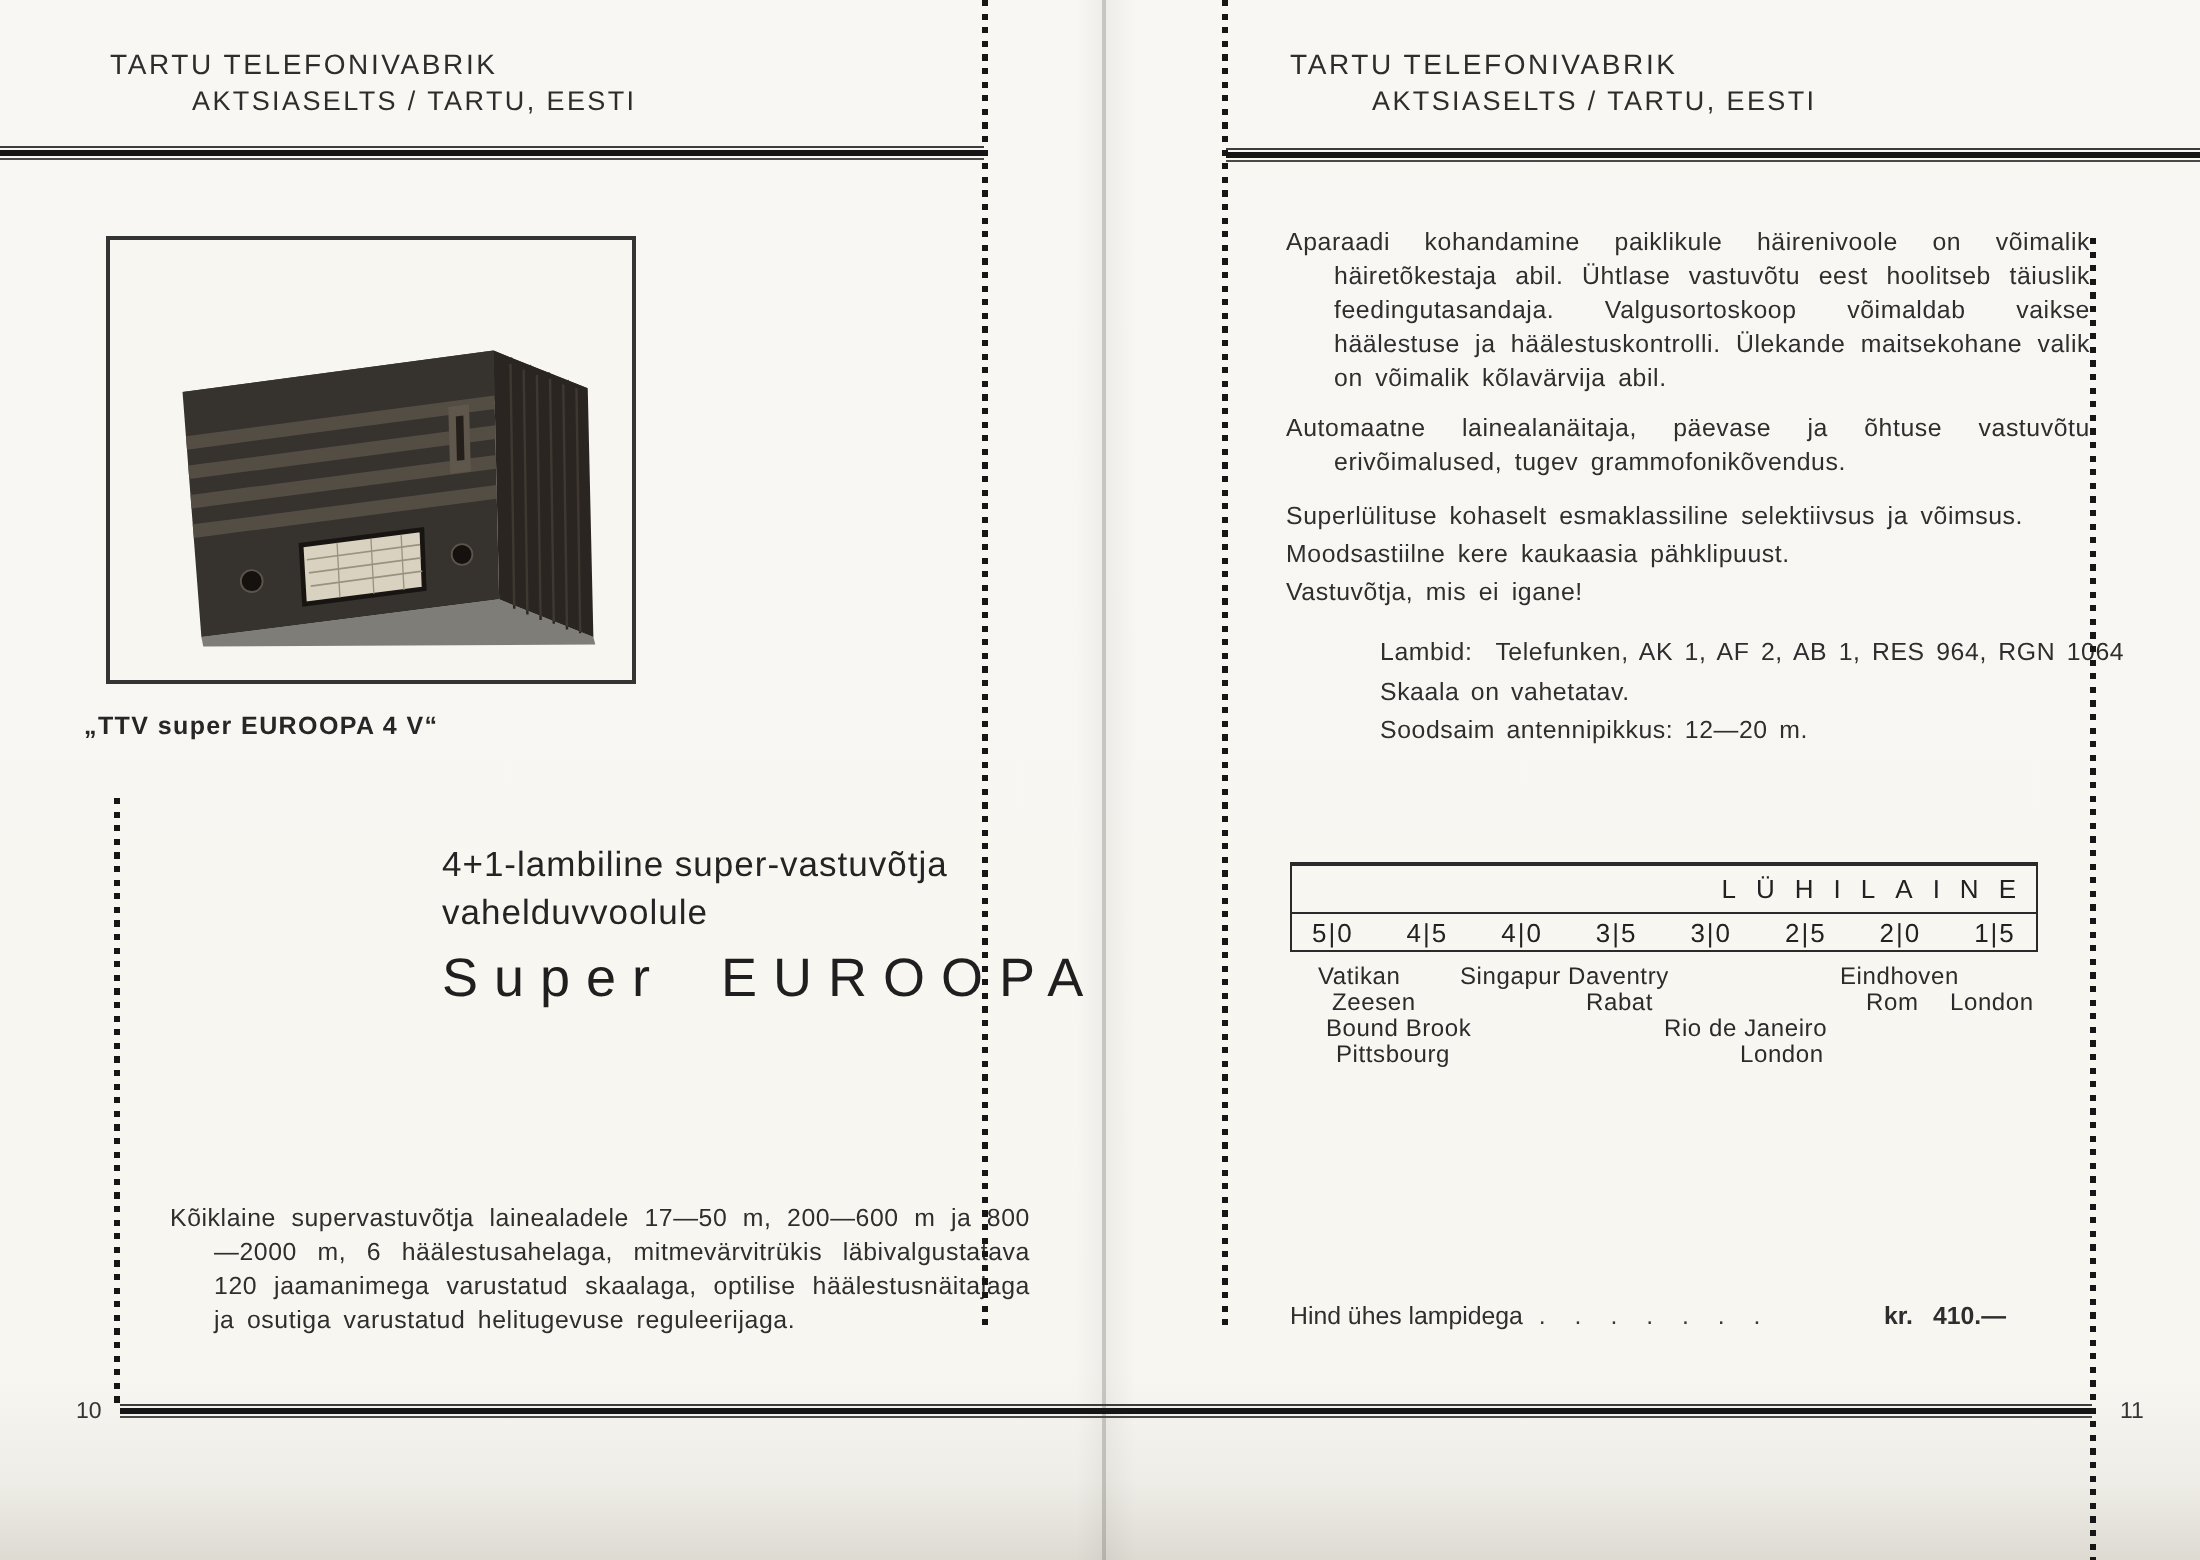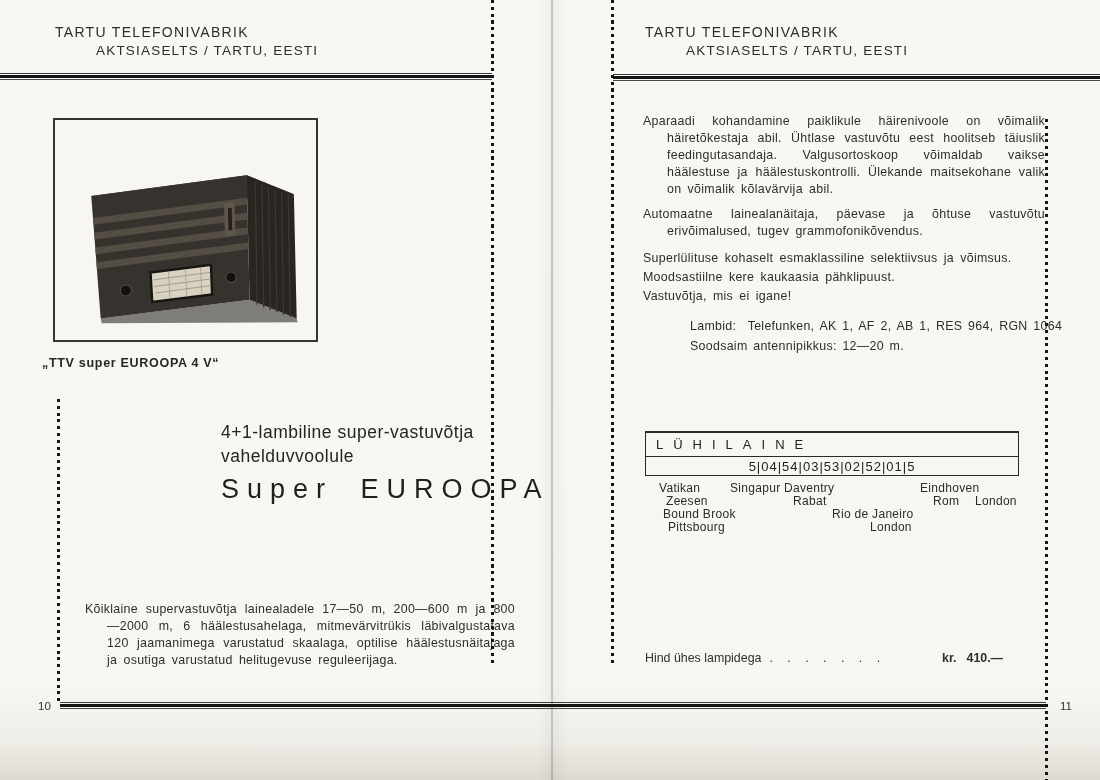--- a/index.html
+++ b/index.html
@@ -43,23 +43,23 @@
   #right-paras p{margin:0;font-size:12.4px;line-height:17px;letter-spacing:.3px;word-spacing:2.5px;
     text-align:justify;padding-left:24px;text-indent:-24px;color:#2e2e2e;}
   #right-paras p.mb8{margin-bottom:8px;} #right-paras p.mb10{margin-bottom:10px;}
   #right-paras p.mb2{margin-bottom:2px;}
 
   #specs{position:absolute;left:690px;top:317px;font-size:12.4px;line-height:19.5px;
     letter-spacing:.3px;word-spacing:2px;color:#2e2e2e;white-space:nowrap;}
 
   #dial-box{position:absolute;left:645px;top:431px;width:374px;box-sizing:border-box;
     border:1.4px solid #2a2a2a;border-top-width:2.2px;background:transparent;}
-  #dial-title-row{height:23px;border-bottom:1.4px solid #2a2a2a;display:flex;align-items:center;justify-content:flex-start;}
+  #dial-title-row{height:23px;border-bottom:1.4px solid #2a2a2a;display:flex;align-items:center;justify-content:flex-end;}
   #dial-title{font-size:13px;letter-spacing:10px;color:#222;padding-left:10px;}
-  #dial-ticks{height:18px;display:flex;align-items:center;justify-content:center;padding:0 10px;}
+  #dial-ticks{height:18px;display:flex;align-items:center;justify-content:space-between;padding:0 10px;}
   .tick{font-size:13px;letter-spacing:1px;color:#222;}
 
   #stations{position:absolute;left:645px;top:481px;width:400px;height:58px;font-size:12px;color:#2b2b2b;}
   #stations span{position:absolute;white-space:nowrap;letter-spacing:.3px;}
 
   #price-row{position:absolute;left:645px;top:651px;width:358px;display:flex;align-items:baseline;
     font-size:12.4px;color:#2e2e2e;}
   #price-leader{flex:1;margin:0 8px;word-spacing:9px;letter-spacing:1px;overflow:hidden;white-space:nowrap;color:#3a3a3a;}
   #price-currency{font-weight:700;margin-right:10px;padding-left:40px;}
   #price-amount{font-weight:700;}
@@ -140,20 +140,21 @@
   <div id="right-paras">
     <p class="mb8">Aparaadi kohandamine paiklikule häirenivoole on võimalik häiretõkestaja abil. Ühtlase vastuvõtu eest hoolitseb täiuslik feedingutasandaja. Valgusortoskoop võimaldab vaikse häälestuse ja häälestuskontrolli. Ülekande maitsekohane valik on võimalik kõlavärvija abil.</p>
     <p class="mb10">Automaatne lainealanäitaja, päevase ja õhtuse vastuvõtu erivõimalused, tugev grammofonikõvendus.</p>
     <p class="mb2">Superlülituse kohaselt esmaklassiline selektiivsus ja võimsus.</p>
     <p class="mb2">Moodsastiilne kere kaukaasia pähklipuust.</p>
     <p>Vastuvõtja, mis ei igane!</p>
   </div>
 
   <div id="specs">
     <div><span>Lambid:</span>&nbsp;&nbsp;<span>Telefunken, AK 1, AF 2, AB 1, RES 964, RGN 1064</span></div>
+    <div>Skaala on vahetatav.</div>
     <div>Soodsaim antennipikkus: 12—20 m.</div>
   </div>
 
   <div id="dial-box">
     <div id="dial-title-row">
       <span id="dial-title">LÜHILAINE</span>
     </div>
     <div id="dial-ticks">
       <span class="tick">5|0</span>
       <span class="tick">4|5</span>

